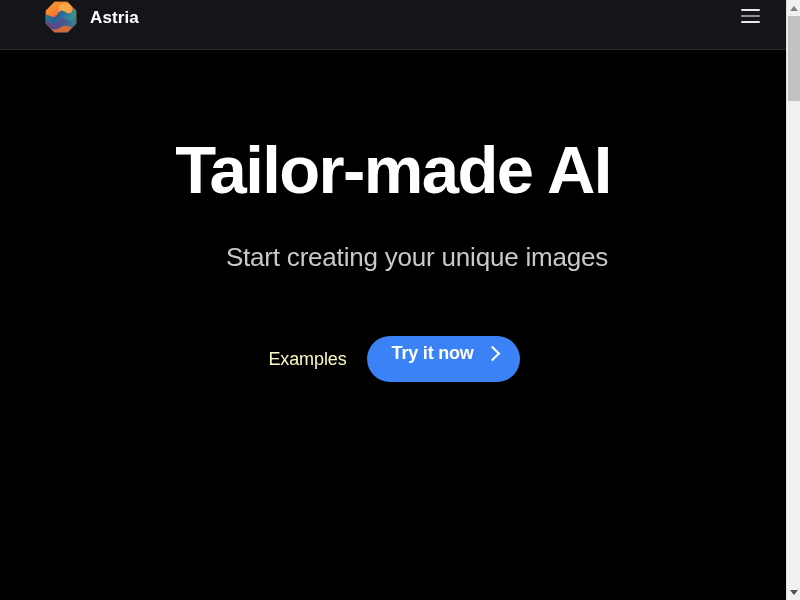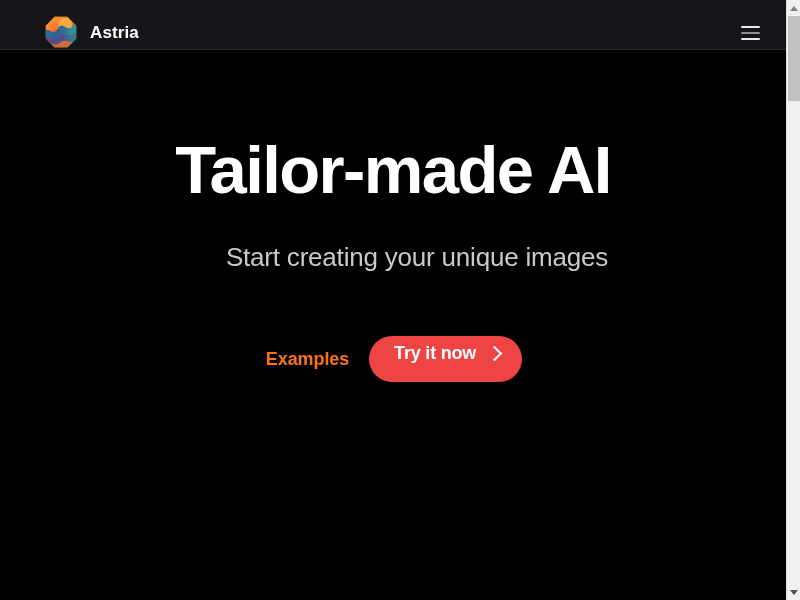--- a/index.html
+++ b/index.html
@@ -35,21 +35,21 @@
   
   #site-header {
     position: absolute;
     left: 0;
     top: 0;
     width: 786px;
     height: 50px;
     background: #141518;
     border-bottom: 1px solid #2c2d31;
     display: flex;
-    align-items: flex-end;
+    align-items: flex-start;
     justify-content: space-between;
     padding: 0 14px 0 44px;
   }
 
   .brand {
     display: flex;
     align-items: center;
     gap: 12px;
     text-decoration: none;
   }
@@ -135,36 +135,36 @@
     left: 0;
     top: 286px;
     width: 786px;
     display: flex;
     align-items: center;
     justify-content: center;
     gap: 18px;
   }
 
   .link-examples {
-    color: #f97316;
+    color: #fef9c3;
     font-size: 18px;
-    font-weight: bold;
+    font-weight: normal;
     text-decoration: none;
     letter-spacing: -0.1px;
     line-height: 1;
     padding: 6px 2px;
     cursor: pointer;
     white-space: nowrap;
   }
 
   .btn-cta {
     display: inline-flex;
     align-items: center;
     gap: 13px;
-    background: #ef4444;
+    background: #3b82f6;
     color: #ffffff;
     border: none;
     border-radius: 24px;
     height: 46px;
     padding: 0 22px 12px 25px;
     font-family: "Liberation Sans", sans-serif;
     font-size: 18px;
     font-weight: bold;
     letter-spacing: -0.2px;
     cursor: pointer;

